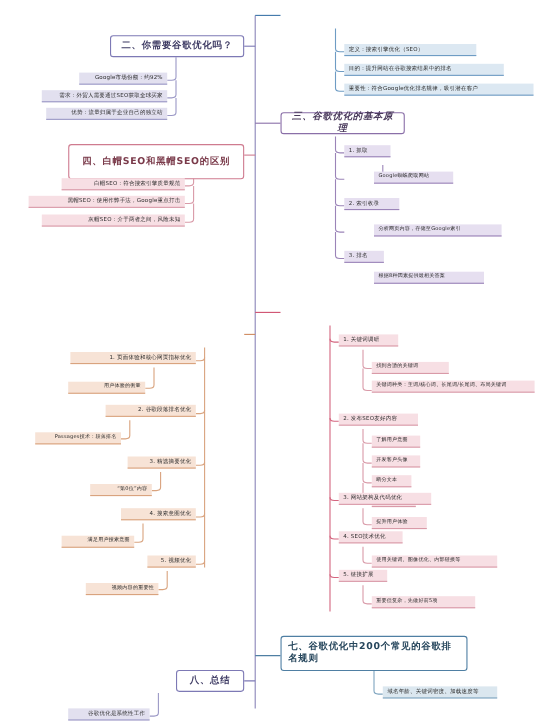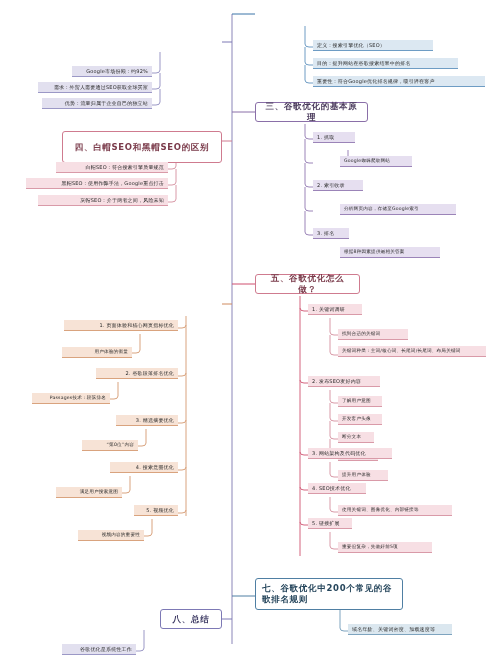--- a/index.html
+++ b/index.html
@@ -42,21 +42,21 @@
     padding:2px 4px;
     color:#2b2b2b;
     border-bottom:1px solid #888;
   }
   .sub.lvl2{font-size:4.6px;}
 
   
   .c-blue.topic{border-color:#3b74a8;color:#21445f;}
   .c-blue.sub{background:#dce8f2;border-bottom-color:#6e9cc4;}
 
-  .c-purple.topic{border-color:#8a6fa8;color:#4a3a5c;}
+  .c-purple.topic{border-color:#8a6fa8;color:#4a3a5c;font-style:italic;}
   .c-purple.sub{background:#e6dff0;border-bottom-color:#9b84b8;}
 
   .c-pink.topic{border-color:#cf7b8f;color:#7a3a4a;}
   .c-pink.sub{background:#f7dfe4;border-bottom-color:#d99aa8;}
 
   .c-orange.topic{border-color:#cf8a5e;color:#7a482a;}
   .c-orange.sub{background:#f7e3d6;border-bottom-color:#d9a37e;}
 
   .c-lav.topic{border-color:#7d79b5;color:#3d3a63;}
   .c-lav.sub{background:#e2e0ef;border-bottom-color:#9b98c6;}
@@ -137,20 +137,23 @@
   <div class="node sub c-blue" style="left:313px;top:40px;width:120px;">
     <span>定义：搜索引擎优化（SEO）</span>
   </div>
   <div class="node sub c-blue" style="left:313px;top:58px;width:145px;">
     <span>目的：提升网站在谷歌搜索结果中的排名</span>
   </div>
   <div class="node sub c-blue" style="left:313px;top:76px;width:172px;">
     <span>重要性：符合Google优化排名规律，吸引潜在客户</span>
   </div>
 
+  <div class="node topic c-lav" style="left:100px;top:32px;width:122px;height:20px;">
+    <span>二、你需要谷歌优化吗？</span>
+  </div>
   <div class="node sub c-lav" style="left:72px;top:66px;width:80px;justify-content:flex-end;">
     <span>Google市场份额：约92%</span>
   </div>
   <div class="node sub c-lav" style="left:38px;top:82px;width:114px;justify-content:flex-end;">
     <span>需求：外贸人需要通过SEO获取全球买家</span>
   </div>
   <div class="node sub c-lav" style="left:42px;top:98px;width:110px;justify-content:flex-end;">
     <span>优势：流量归属于企业自己的独立站</span>
   </div>
 
@@ -182,23 +185,20 @@
   <div class="node sub c-pink" style="left:56px;top:162px;width:112px;justify-content:flex-end;">
     <span>白帽SEO：符合搜索引擎质量规范</span>
   </div>
   <div class="node sub c-pink" style="left:26px;top:178px;width:142px;justify-content:flex-end;">
     <span>黑帽SEO：使用作弊手法，Google重点打击</span>
   </div>
   <div class="node sub c-pink" style="left:38px;top:195px;width:130px;justify-content:flex-end;">
     <span>灰帽SEO：介于两者之间，风险未知</span>
   </div>
 
-  <div class="node topic c-pink" style="left:255px;top:274px;width:105px;height:20px;">
-    <span>五、谷歌优化怎么做？</span>
-  </div>
   <div class="node sub c-pink" style="left:308px;top:304px;width:54px;">
     <span>1. 关键词调研</span>
   </div>
   <div class="node sub c-pink lvl2" style="left:338px;top:329px;width:70px;">
     <span>找到合适的关键词</span>
   </div>
   <div class="node sub c-pink lvl2" style="left:338px;top:346px;width:148px;align-items:flex-start;">
     <span>关键词种类：主词/核心词、长尾词/长尾词、布局关键词</span>
   </div>
   <div class="node sub c-pink" style="left:308px;top:376px;width:72px;">
@@ -259,21 +259,21 @@
   <div class="node sub c-orange lvl2" style="left:56px;top:487px;width:66px;justify-content:flex-end;">
     <span>满足用户搜索意图</span>
   </div>
   <div class="node sub c-orange" style="left:134px;top:505px;width:44px;justify-content:flex-end;">
     <span>5. 视频优化</span>
   </div>
   <div class="node sub c-orange lvl2" style="left:78px;top:530px;width:66px;justify-content:flex-end;">
     <span>视频内容的重要性</span>
   </div>
 
-  <div class="node topic c-steel" style="left:255px;top:578px;width:148px;height:32px;text-align:left;justify-content:flex-start;">
+  <div class="node topic c-steel" style="left:255px;top:578px;width:170px;height:32px;text-align:left;justify-content:flex-start;">
     <span>七、谷歌优化中200个常见的谷歌排名规则</span>
   </div>
   <div class="node sub c-steel" style="left:348px;top:624px;width:104px;">
     <span>域名年龄、关键词密度、加载速度等</span>
   </div>
 
   <div class="node topic c-lav" style="left:160px;top:609px;width:62px;height:20px;">
     <span>八、总结</span>
   </div>
   <div class="node sub c-lav" style="left:62px;top:644px;width:74px;justify-content:flex-end;">

